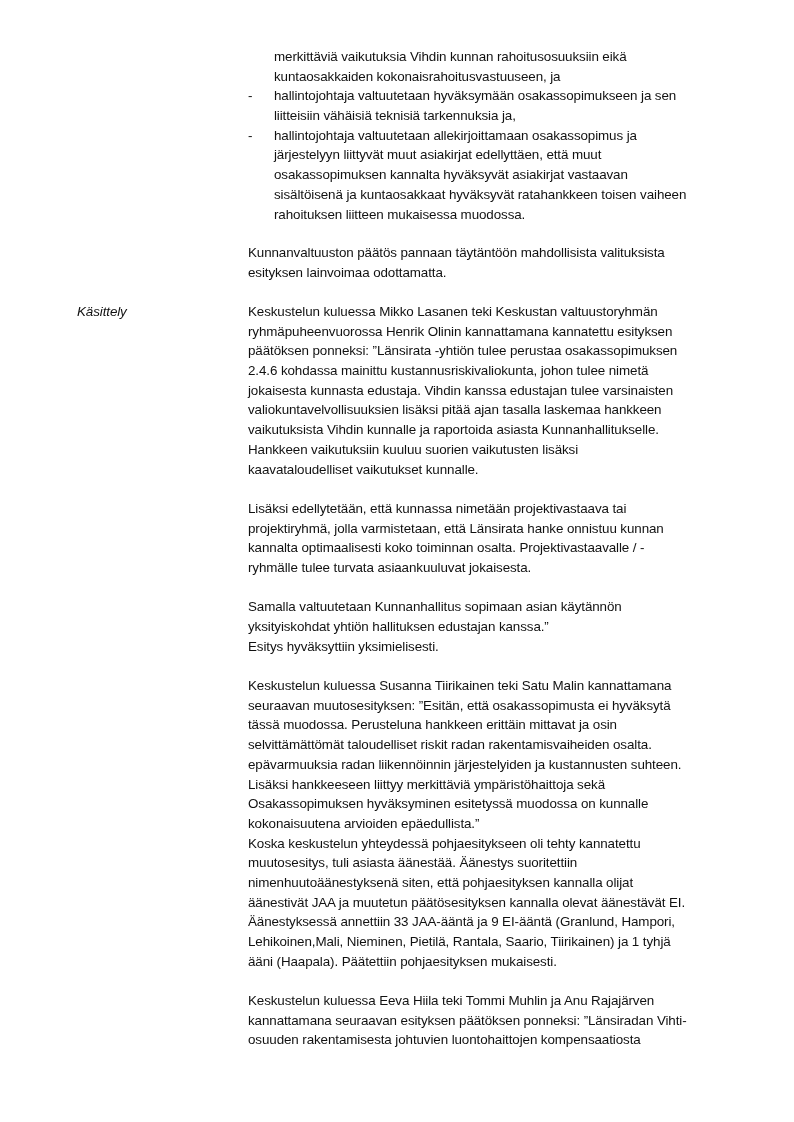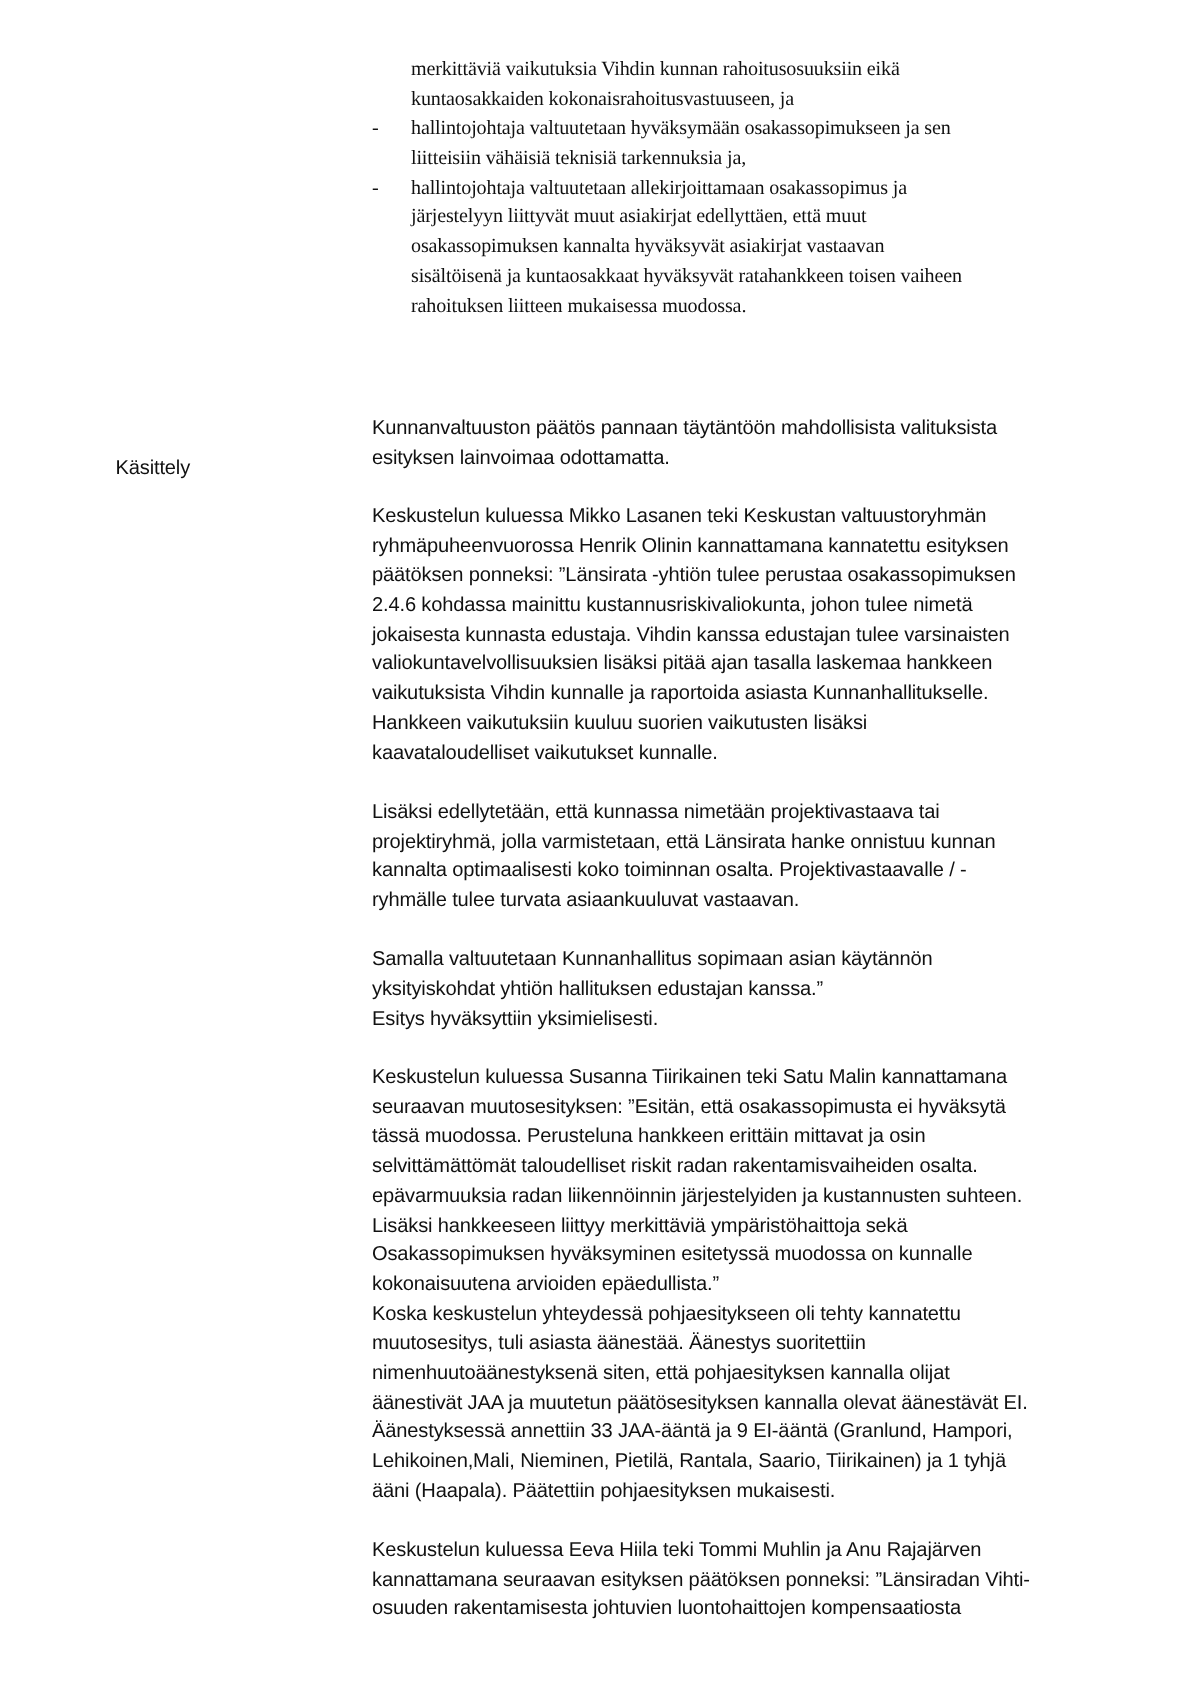--- a/index.html
+++ b/index.html
@@ -20,57 +20,56 @@
     .page {
       position: absolute;
       left: 0;
       top: 0;
       width: 794px;
       height: 1122px;
     }
     .bullet-list {
       position: absolute;
       left: 248px;
-      top: 36px;
+      top: 47px;
       width: 520px;
-      font-family: Liberation Serif, serif;
     }
     .bullet-item {
       position: relative;
       padding-left: 26px;
       line-height: 19.7px;
     }
     .bullet-item.continuation {
       
     }
     .dash {
       position: absolute;
       left: 0;
       top: 0;
     }
     .block {
       position: absolute;
       left: 248px;
       width: 530px;
       line-height: 19.7px;
-      margin-top: 32px;
     }
     .para-line {
       display: block;
       white-space: nowrap;
       height: 19.7px;
     }
     .gap {
       height: 19.7px;
     }
     .section-label {
       position: absolute;
       left: 77px;
       top: 302px;
       line-height: 19.7px;
+      font-style: italic;
     }
   </style>
 </head>
 <body>
 
 <div class="page">
 
   <div class="bullet-list">
     <div class="bullet-item continuation">
       <span class="para-line">merkittäviä vaikutuksia Vihdin kunnan rahoitusosuuksiin eikä</span>
@@ -108,21 +107,21 @@
       <span class="para-line">valiokuntavelvollisuuksien lisäksi pitää ajan tasalla laskemaa hankkeen</span>
       <span class="para-line">vaikutuksista Vihdin kunnalle ja raportoida  asiasta Kunnanhallitukselle.</span>
       <span class="para-line">Hankkeen vaikutuksiin kuuluu suorien vaikutusten lisäksi</span>
       <span class="para-line">kaavataloudelliset vaikutukset kunnalle.</span>
     </div>
     <div class="gap"></div>
     <div>
       <span class="para-line">Lisäksi edellytetään, että kunnassa nimetään projektivastaava tai</span>
       <span class="para-line">projektiryhmä,  jolla varmistetaan, että Länsirata hanke onnistuu kunnan</span>
       <span class="para-line">kannalta optimaalisesti koko toiminnan osalta. Projektivastaavalle / -</span>
-      <span class="para-line">ryhmälle tulee turvata asiaankuuluvat vastaavan.</span>
+      <span class="para-line">ryhmälle tulee turvata asiaankuuluvat jokaisesta.</span>
     </div>
     <div class="gap"></div>
     <div>
       <span class="para-line">Samalla valtuutetaan Kunnanhallitus sopimaan asian käytännön</span>
       <span class="para-line">yksityiskohdat yhtiön hallituksen edustajan kanssa.”</span>
       <span class="para-line">Esitys hyväksyttiin yksimielisesti.</span>
     </div>
     <div class="gap"></div>
     <div>
       <span class="para-line">Keskustelun kuluessa Susanna Tiirikainen teki Satu Malin kannattamana</span>

